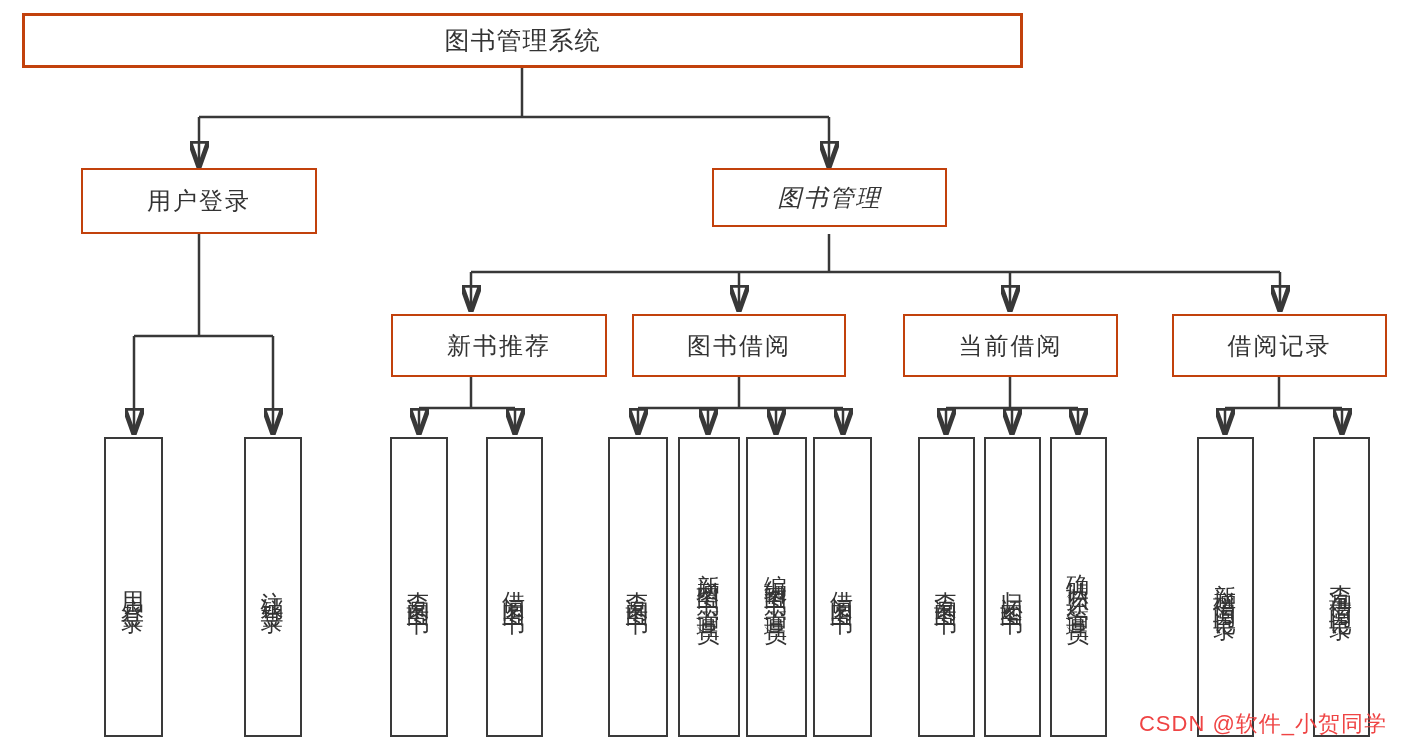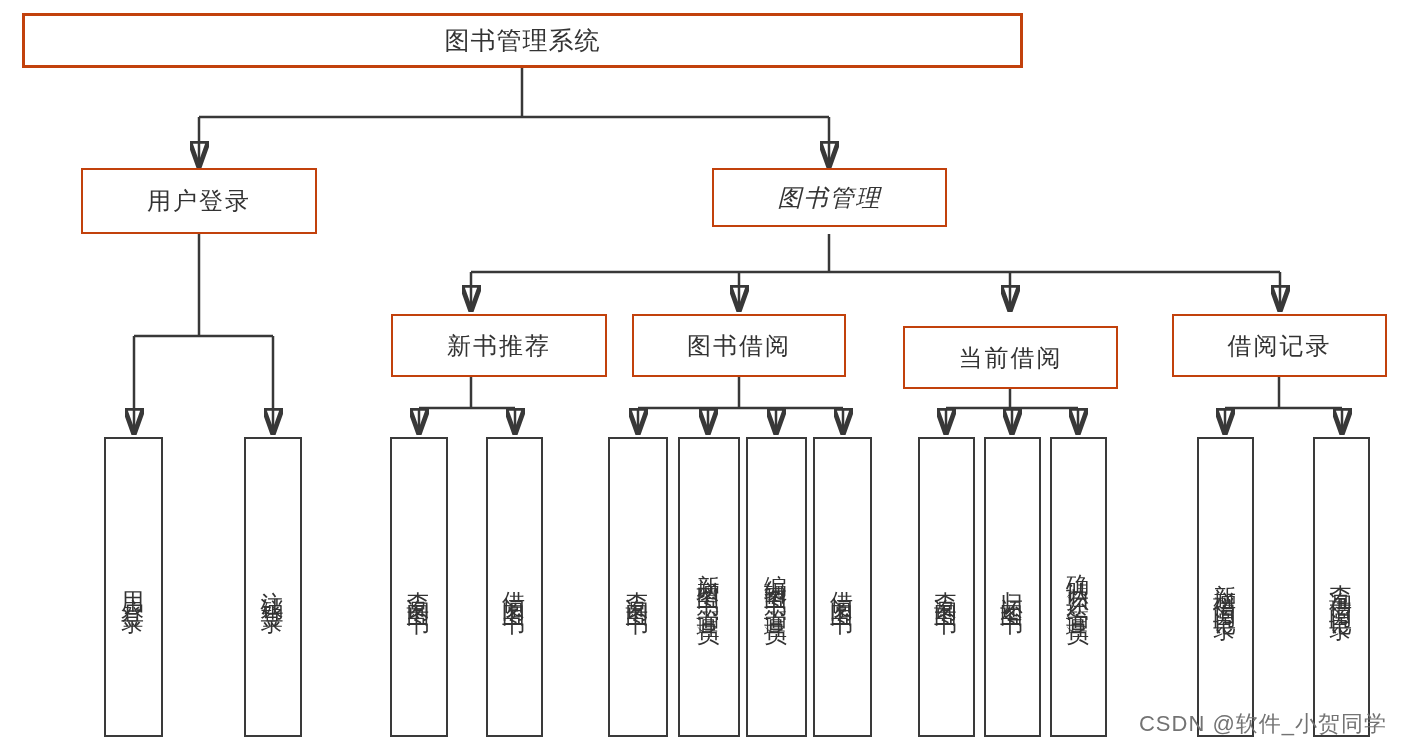--- a/index.html
+++ b/index.html
@@ -26,21 +26,21 @@
     display:flex;align-items:center;justify-content:center;
   }
   .vtext{
     writing-mode:vertical-rl;
     text-orientation:mixed;
     color:#333333;font-size:23px;letter-spacing:7px;
     white-space:nowrap;
   }
   .watermark{
     position:absolute;right:18px;bottom:8px;
-    color:#737373;font-size:22px;letter-spacing:1px;
+    color:#ef4444;font-size:22px;letter-spacing:1px;
     z-index:10;white-space:nowrap;
   }
 </style>
 </head>
 <body>
 
 <div class="canvas">
 
   <svg class="connectors" viewBox="0 0 1405 747" xmlns="http://www.w3.org/2000/svg">
     <defs>
@@ -114,21 +114,21 @@
   <div class="box" style="left:712px;top:168px;width:235px;height:59px;font-style:italic;">
     <span>图书管理</span>
   </div>
 
   <div class="box" style="left:363px;top:314px;width:216px;height:63px;margin-left:28px;">
     <span>新书推荐</span>
   </div>
   <div class="box" style="left:632px;top:314px;width:214px;height:63px;">
     <span>图书借阅</span>
   </div>
-  <div class="box" style="left:903px;top:314px;width:215px;height:63px;margin-top:12px;">
+  <div class="box" style="left:903px;top:314px;width:215px;height:63px;">
     <span>当前借阅</span>
   </div>
   <div class="box" style="left:1172px;top:314px;width:215px;height:63px;text-align:center;">
     <span>借阅记录</span>
   </div>
 
   <div class="vbox" style="left:104px;top:437px;width:59px;height:300px;">
     <span class="vtext">用户登录</span>
   </div>
   <div class="vbox" style="left:244px;top:437px;width:58px;height:300px;">

